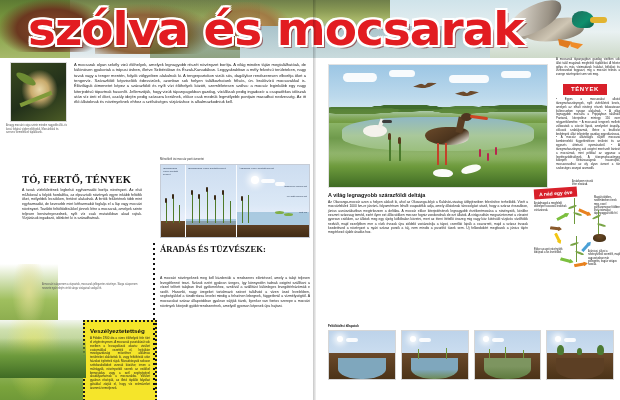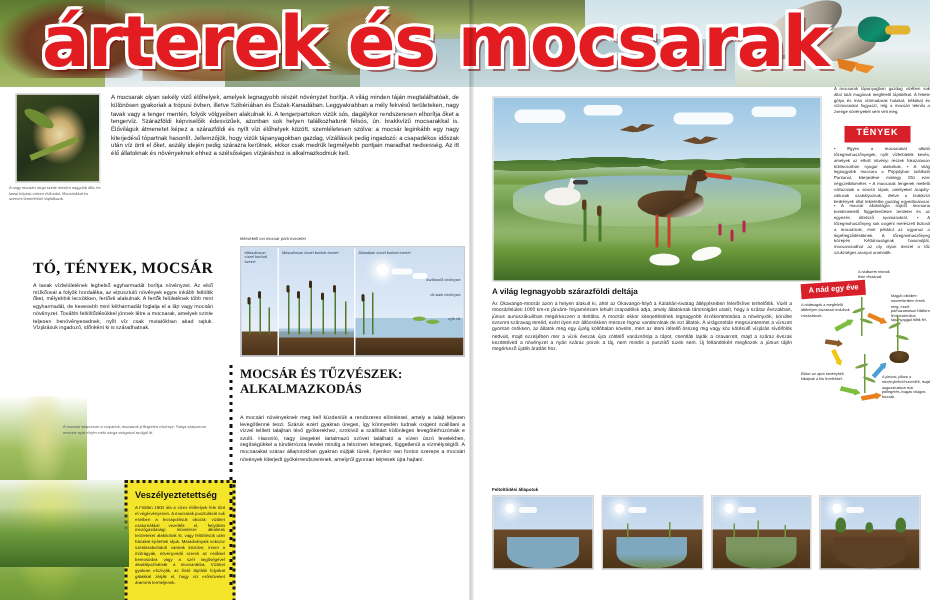--- a/index.html
+++ b/index.html
@@ -195,34 +195,34 @@
     <div class="bn-water"></div>
     <div class="bn-duck">
       <div class="duck-tail"></div>
       <div class="duck-body"></div>
       <div class="duck-wing"></div>
       <div class="duck-head"></div>
       <div class="duck-bill"></div>
       <div class="duck-leg"></div>
       <div class="duck-leg2"></div>
     </div>
-    <div class="title">árterek és mocsarak</div>
+    <div class="title">szólva és mocsarak</div>
   </div>
 
   <div class="left">
 
     <div class="photo-vole">
       <div class="leaf"></div>
         <div class="stem"></div>
     </div>
     <div class="cap-vole">A nagy mocsári csiga szinte minden nagyobb álló- és lassú folyású vízben előfordul. Mocsárikkal és szerves törmelékkel táplálkozik.</div>
 
     <div class="intro">A mocsarak olyan sekély vizű élőhelyek, amelyek legnagyobb részét növényzet borítja. A világ minden táján megtalálhatóak, de különösen gyakoriak a trópusi övben, illetve Szibériában és Észak-Kanadában. Leggyakrabban a mély fekvésű területeken, nagy tavak vagy a tenger mentén, folyók völgyeiben alakulnak ki. A tengerpartokon vizük sós, dagálykor rendszeresen elborítja őket a tengervíz. Szárazföldi képviselőik édesvizűek, azonban sok helyen találkozhatunk félsós, ún. brakkvízű mocsarakkal is. Élőviláguk átmenetet képez a szárazföldi és nyílt vízi élőhelyek között, szemléletesen szólva: a mocsár leginkább egy nagy kiterjedésű tópartnak hasonlít. Jellemzőjük, hogy vizük tápanyagokban gazdag, vízállásuk pedig ingadozó: a csapadékos időszak után víz önti el őket, aszály idején pedig szárazra kerülnek, ekkor csak medrük legmélyebb pontjain maradhat nedvesség. Az itt élő állatoknak és növényeknek ehhez a szélsőséges vízjáráshoz is alkalmazkodniuk kell.</div>
 
-    <div class="h-to">TÓ, TÉNYEK, MOCSÁR</div>
+    <div class="h-to">TÓ, FERTŐ, TÉNYEK</div>
     <div class="p-to">A tavak vízfelületének legbelső egyharmadát borítja növényzet. Az első mUkőoval a folyók hordaléka, az elpusztuló növények egyre inkább feltöltik őket, mélyebbik lecsökken, fertővé alakulnak. A fertők felületének több mint egyharmadát, de kevesebb mint kétharmadát foglalja el a láp vagy mocsári növényzet. További feltöltődésükkel jönnek létre a mocsarak, amelyek szinte teljesen benövényesednek, nyílt víz csak mutatókban akad rajtuk. Vízjárásuk ingadozó, időnként ki is száradhatnak.</div>
 
     <div class="sedge-art"></div>
     <div class="cap-sedge">A mocsári sásporrom a vízpartok, mocsarak jellegzetes növénye. Sárga sásporrom nevezte nyár elején virító sárga virágaival szolgál itt.</div>
 
     <div class="left-bottom-photo"></div>
 
     <div class="ybox">
       <h4>Veszélyeztetettség</h4>
       <p>A Földön 1900 óta a vizes élőhelyek fele tűnt el végérvényesen. A mocsarak pusztulását sok esetben a lecsapolásuk okozta: vizüket csatornákkal vezették el, helyükön mezőgazdasági művelésre alkalmas területeket alakítottak ki, vagy feltöltésük után házakat építettek rájuk. Maradványaik sokszor szétdarabolódott vannak közülve; innen a műtrágyák, növényvédő szerek az esőkkel bemosódva vagy a szél segítségével akadályozhatnak a mocsarakba. Vizüket gyakran elszívják, az illető táplálói folyókat gátakkal zárják el, hogy víz erőműveket árammá termeljenek.</p>
@@ -273,22 +273,21 @@
           <div class="lilypad" style="left:47px;bottom:21px"></div>
           <div class="ann" style="right:2px;top:20px">úszólevelű növényzet</div>
           <div class="ann" style="right:2px;top:30px">víz alatti növényzet</div>
           <div class="ann" style="right:2px;top:46px">nyílt víz</div>
         </div>
       </div>
     </div>
 
     <div class="dots-v"></div>
     <div class="h-arad">
-      <div>MOCSÁR ÉS TŰZVÉSZEK:</div>
-      <div>ALKALMAZKODÁS</div>
+      <div>ÁRADÁS ÉS TŰZVÉSZEK:</div>
     </div>
     <div class="p-arad">A mocsári növényeknek meg kell küzdeniük a rendszeres elöntéssel, amely a talajt teljesen levegőtlenné teszi. Száruk ezért gyakran üreges, így könnyedén tudnak oxigént szállítani a vízzel telített talajban lévő gyökerekhez, sznkívül a szállítást különleges levegőtérhúzómák e szolít. Hasonló, nagy üregeket tartalmazó szövet található a vízen úszó levelekben, segítségükkel a tündérrózsa levelei mindig a felszínen lebegnek, függetlenül a vízmélységtől. A mocsarakat száraz állapotokban gyakran sújtják tüzek, ilyenkor van fontos szerepe a mocsári növények kiterjedt gyökérrendszerének, amelyről gyorsan képesek újra hajtani.</div>
 
     <div class="left-edge-art"></div>
   </div>
 
   <div class="gutter"></div>
 
   <div class="right">
 

